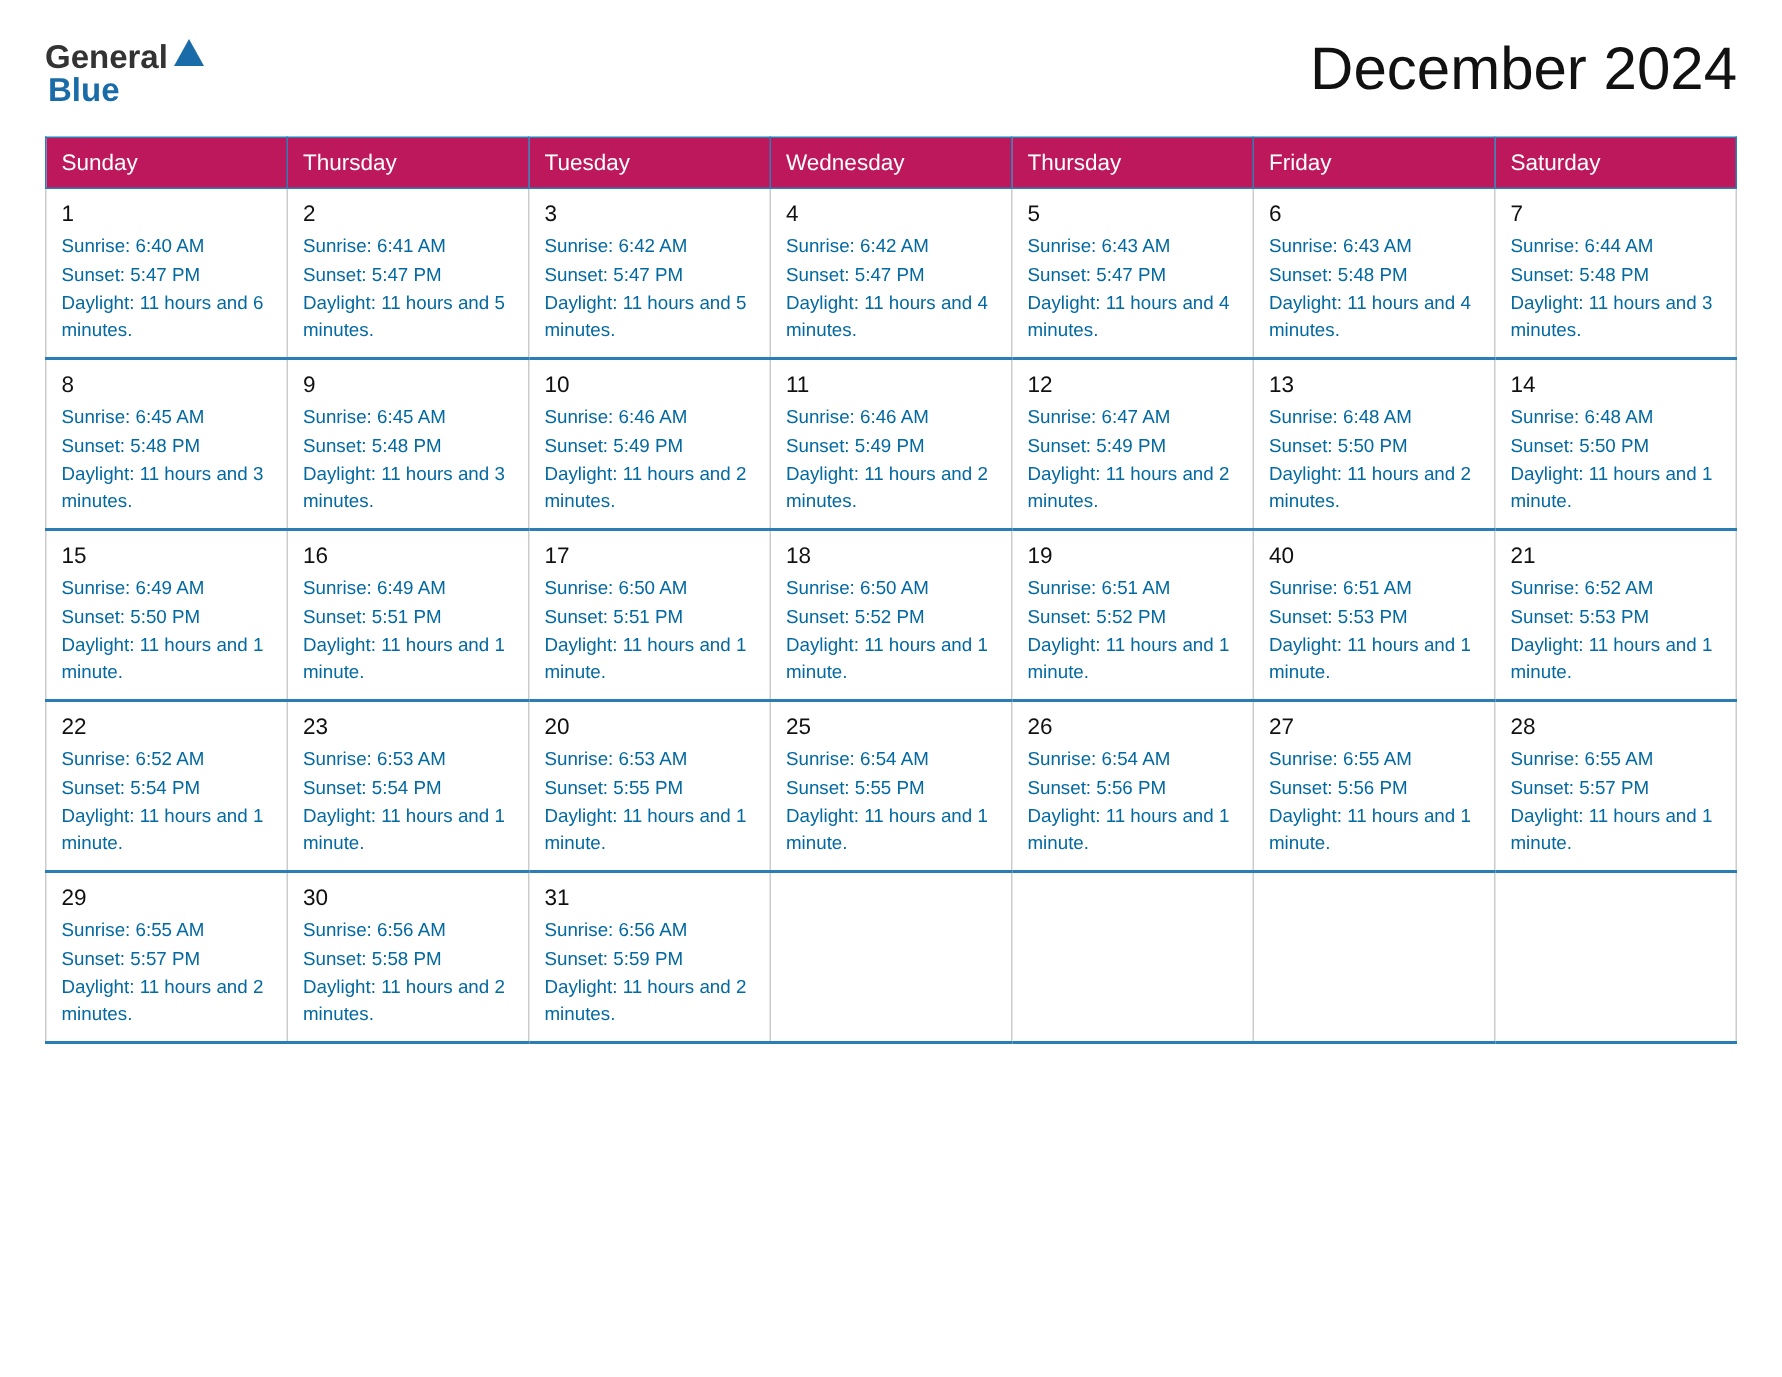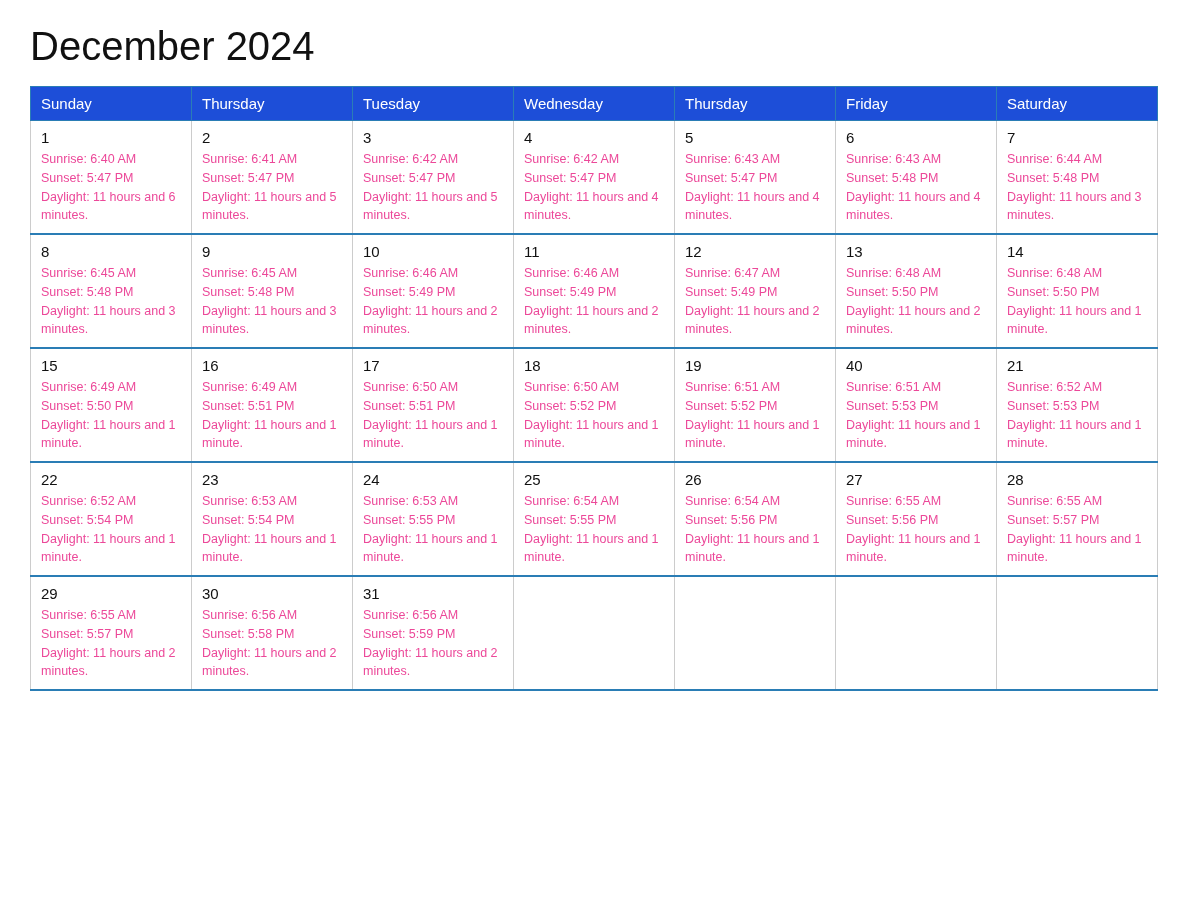--- a/index.html
+++ b/index.html
@@ -39,21 +39,21 @@
       font-size: 22px;
       color: #444;
       margin-top: 4px;
     }
     table {
       width: 100%;
       border-collapse: collapse;
       table-layout: fixed;
     }
     th {
-      background-color: #1d4ed8;
+      background-color: #be185d;
       color: #fff;
       font-size: 15px;
       font-weight: normal;
       padding: 8px 10px;
       text-align: left;
       border: 1px solid #2a7db5;
     }
     td {
       vertical-align: top;
       padding: 8px 10px;
@@ -68,21 +68,21 @@
     }
     .day-number {
       font-size: 15px;
       font-weight: normal;
       margin-bottom: 4px;
       color: #111;
     }
     .day-info {
       font-size: 12.5px;
       line-height: 1.5;
-      color: #ec4899;
+      color: #0369a1;
     }
     tr:last-child td {
       height: auto;
       min-height: 100px;
       margin-top: 36px;
     }
     .logo-wrapper {
       display: flex;
       flex-direction: column;
       align-items: flex-start;
@@ -98,20 +98,33 @@
       margin-left: 2px;
     }
     .triangle-svg {
       margin-left: 3px;
     }
   </style>
 </head>
 <body>
 
 <div class="header">
+  <div class="logo-wrapper">
+    <div class="logo-line1">
+      <span class="logo-text-general">General</span>
+      <span class="triangle-svg">
+        <svg width="22" height="22" viewBox="0 0 22 22">
+          <polygon points="11,2 21,20 1,20" fill="#1a6ca8"></polygon>
+        </svg>
+      </span>
+    </div>
+    <div class="logo-line2">
+      <span class="logo-blue">Blue</span>
+    </div>
+  </div>
   <div class="title-block">
     <div class="month-title">December 2024</div>
   </div>
 </div>
 
 <table>
   <thead>
     <tr>
       <th>Sunday</th>
       <th>Thursday</th>
@@ -216,21 +229,21 @@
       <tr>
         <td>
           <div class="day-number">22</div>
           <div class="day-info">Sunrise: 6:52 AM<br>Sunset: 5:54 PM<br>Daylight: 11 hours and 1 minute.</div>
         </td>
         <td>
           <div class="day-number">23</div>
           <div class="day-info">Sunrise: 6:53 AM<br>Sunset: 5:54 PM<br>Daylight: 11 hours and 1 minute.</div>
         </td>
         <td>
-          <div class="day-number">24</div>
+          <div class="day-number">20</div>
           <div class="day-info">Sunrise: 6:53 AM<br>Sunset: 5:55 PM<br>Daylight: 11 hours and 1 minute.</div>
         </td>
         <td>
           <div class="day-number">25</div>
           <div class="day-info">Sunrise: 6:54 AM<br>Sunset: 5:55 PM<br>Daylight: 11 hours and 1 minute.</div>
         </td>
         <td>
           <div class="day-number">26</div>
           <div class="day-info">Sunrise: 6:54 AM<br>Sunset: 5:56 PM<br>Daylight: 11 hours and 1 minute.</div>
         </td>

